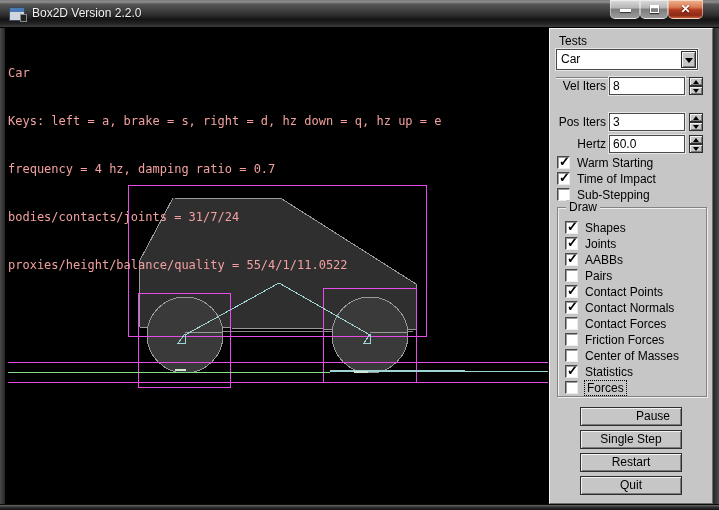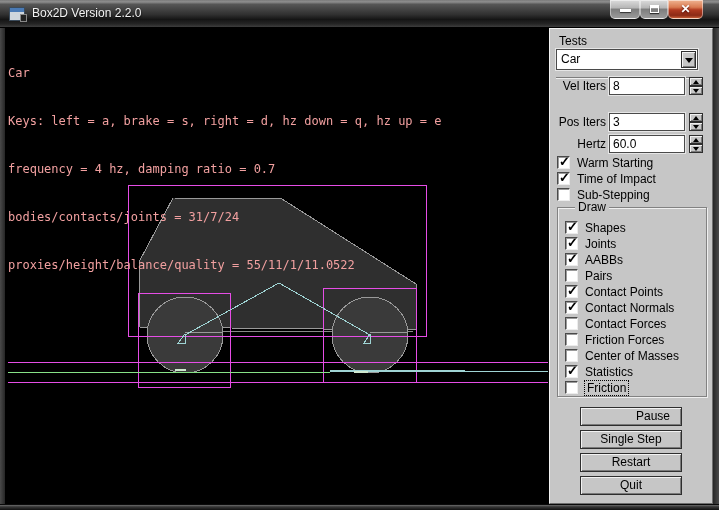--- a/index.html
+++ b/index.html
@@ -65,21 +65,21 @@
   .tri-down-s{position:absolute;left:3px;top:2px;width:0;height:0;
     border-left:3px solid transparent;border-right:3px solid transparent;border-top:4px solid #000;}
   .cb-row{position:absolute;height:14px;cursor:default;}
   .cb-box{position:absolute;left:0;top:0;width:13px;height:13px;background:#fff;
     border:1px solid;border-color:#4a4a4a #ececec #ececec #4a4a4a;box-shadow:inset 1px 1px 0 #9a9a9a;}
   .cb-mark{position:absolute;left:1px;top:-2px;font-size:13px;font-weight:bold;color:#000;line-height:14px;}
   .cb-label{position:absolute;left:20px;top:0;white-space:nowrap;}
   .cb-label.focused{outline:1px dotted #000;padding:0 2px;}
   .groupbox{position:absolute;left:7px;top:178px;width:150px;height:190px;
     border:1px solid #828282;box-shadow:1px 1px 0 #efefef,inset 1px 1px 0 #efefef;}
-  .group-title{position:absolute;left:8px;top:-8px;background:#c6c6c6;padding:0 3px;margin-left:9px;}
+  .group-title{position:absolute;left:8px;top:-8px;background:#c6c6c6;padding:0 3px;}
   .gui-btn{position:absolute;left:30px;width:102px;height:19px;background:#c6c6c6;
     border:1px solid #2e2e2e;box-shadow:inset 1px 1px 0 #f2f2f2,inset -1px -1px 0 #7a7a7a;
     text-align:center;font-size:12px;line-height:17px;cursor:default;}
 </style>
 </head>
 <body>
 
 <div class="window">
 
   <div class="titlebar">
@@ -129,21 +129,21 @@
 
       <line x1="170" y1="342" x2="181" y2="342" stroke="#cfe8cf" stroke-width="2"></line>
       <line x1="349" y1="344" x2="363" y2="344" stroke="#cfe8cf" stroke-width="2"></line>
     </svg>
 
     <div class="hud" style="color:#f2a0a0;">
       <div>Car</div>
       <div>Keys: left = a, brake = s, right = d, hz down = q, hz up = e</div>
       <div>frequency = 4 hz, damping ratio = 0.7</div>
       <div>bodies/contacts/joints = 31/7/24</div>
-      <div>proxies/height/balance/quality = 55/11/1/11.0522</div>
+      <div>proxies/height/balance/quality = 55/4/1/11.0522</div>
     </div>
   </div>
 
   <div class="panel">
 
     <div class="label" style="left:9px;top:5px;">Tests</div>
 
     <div class="dropdown">
       <div class="value">Car</div>
       <div class="drop-btn">
@@ -269,21 +269,21 @@
     <div class="cb-row" style="left:15px;top:336px;">
       <span class="cb-box">
           <span class="cb-mark">✓</span>
         </span>
       <span class="cb-label">Statistics</span>
     </div>
     <div class="cb-row" style="left:15px;top:352px;">
       <span class="cb-box">
           <span class="cb-mark"></span>
         </span>
-      <span class="cb-label focused">Friction</span>
+      <span class="cb-label focused">Forces</span>
     </div>
 
     <div class="gui-btn" style="top:378px;padding-left:44px;">Pause</div>
     <div class="gui-btn" style="top:401px;">Single Step</div>
     <div class="gui-btn" style="top:424px;">Restart</div>
     <div class="gui-btn" style="top:447px;">Quit</div>
   </div>
 
 </div>
 

